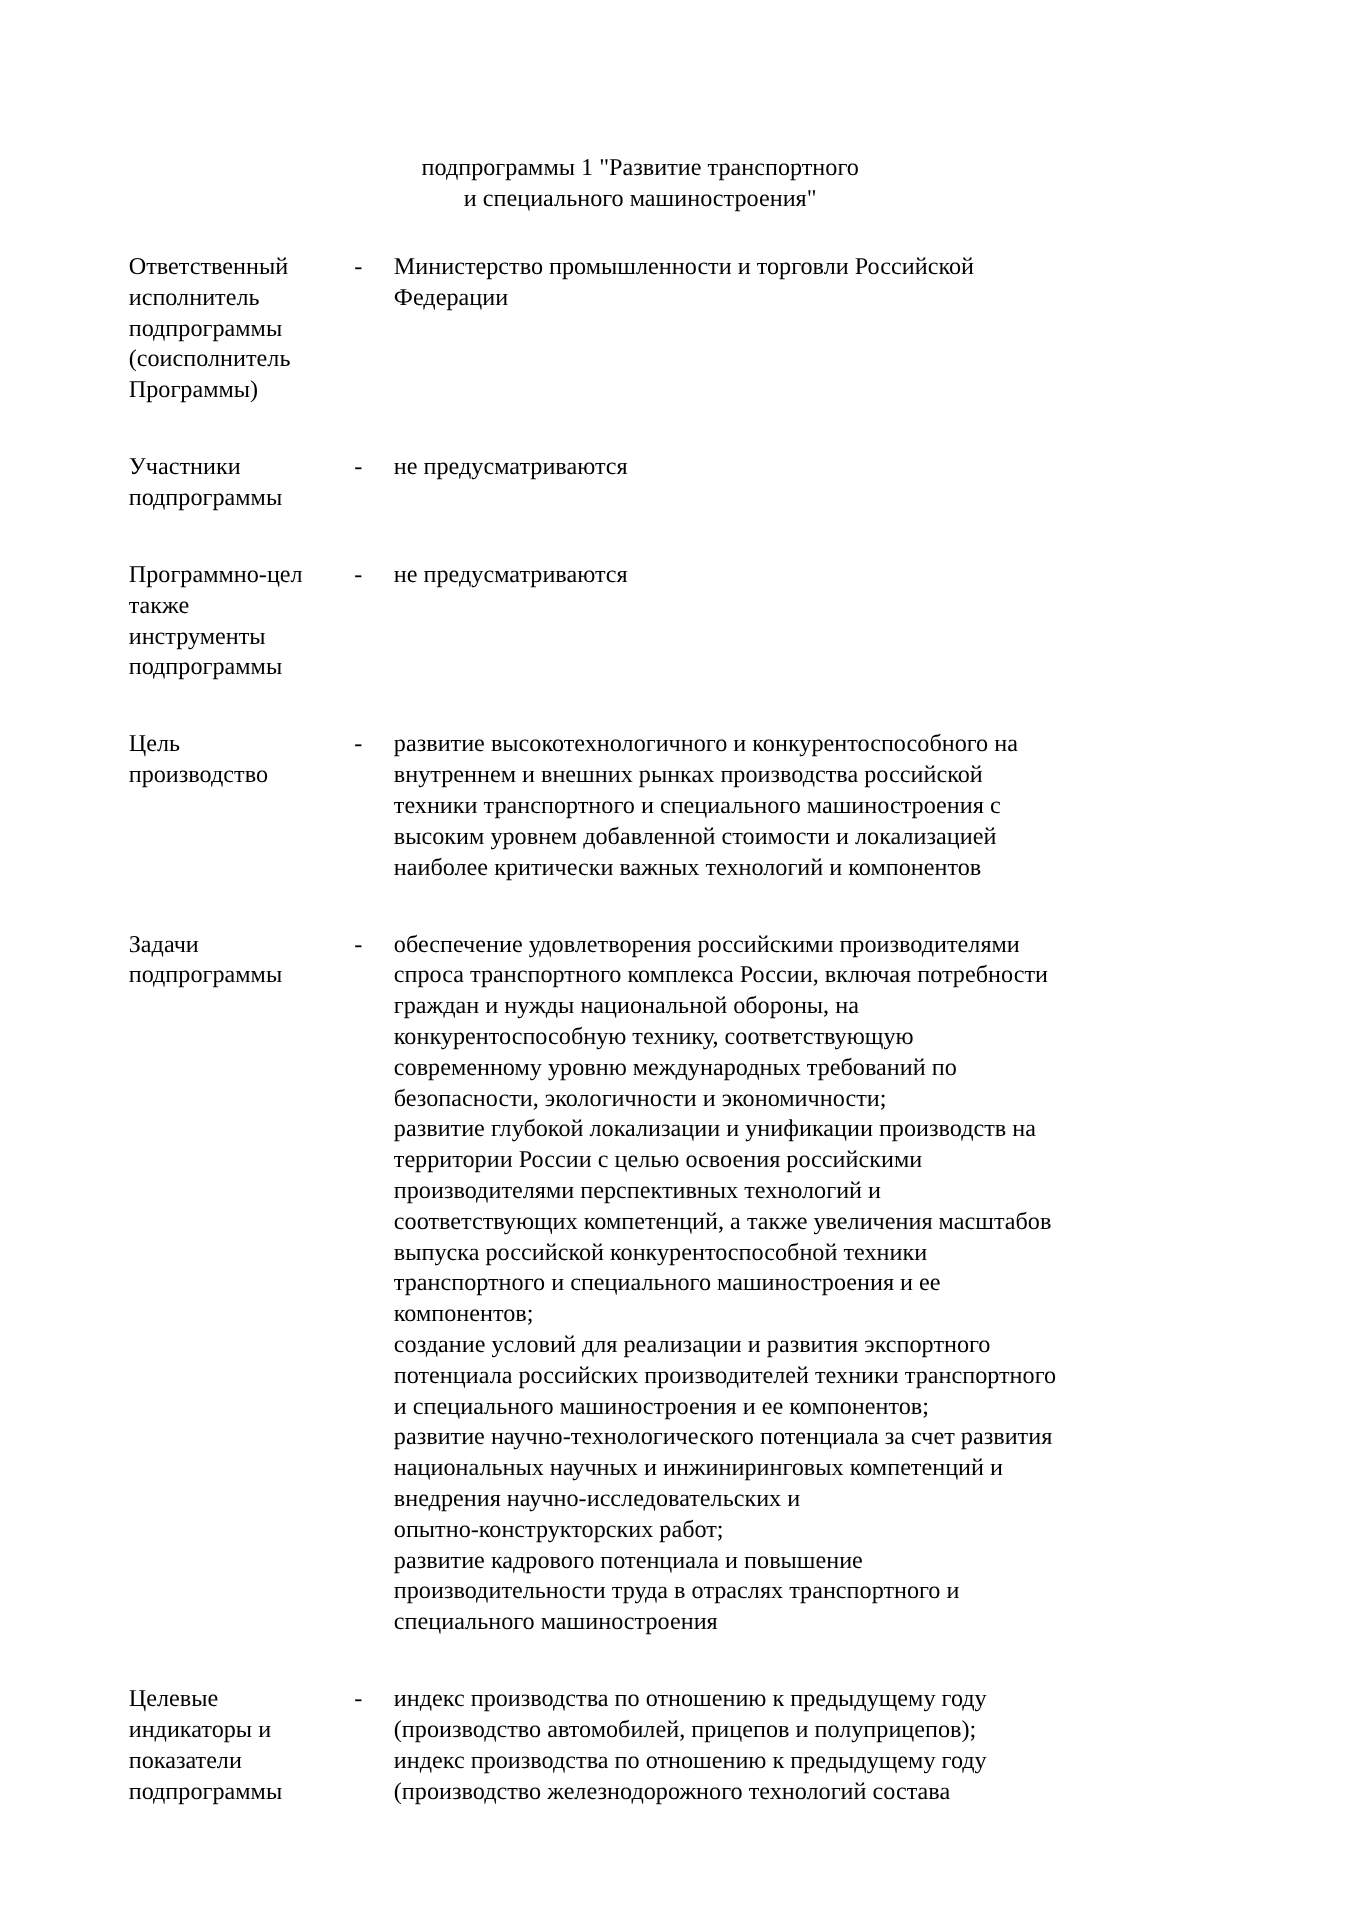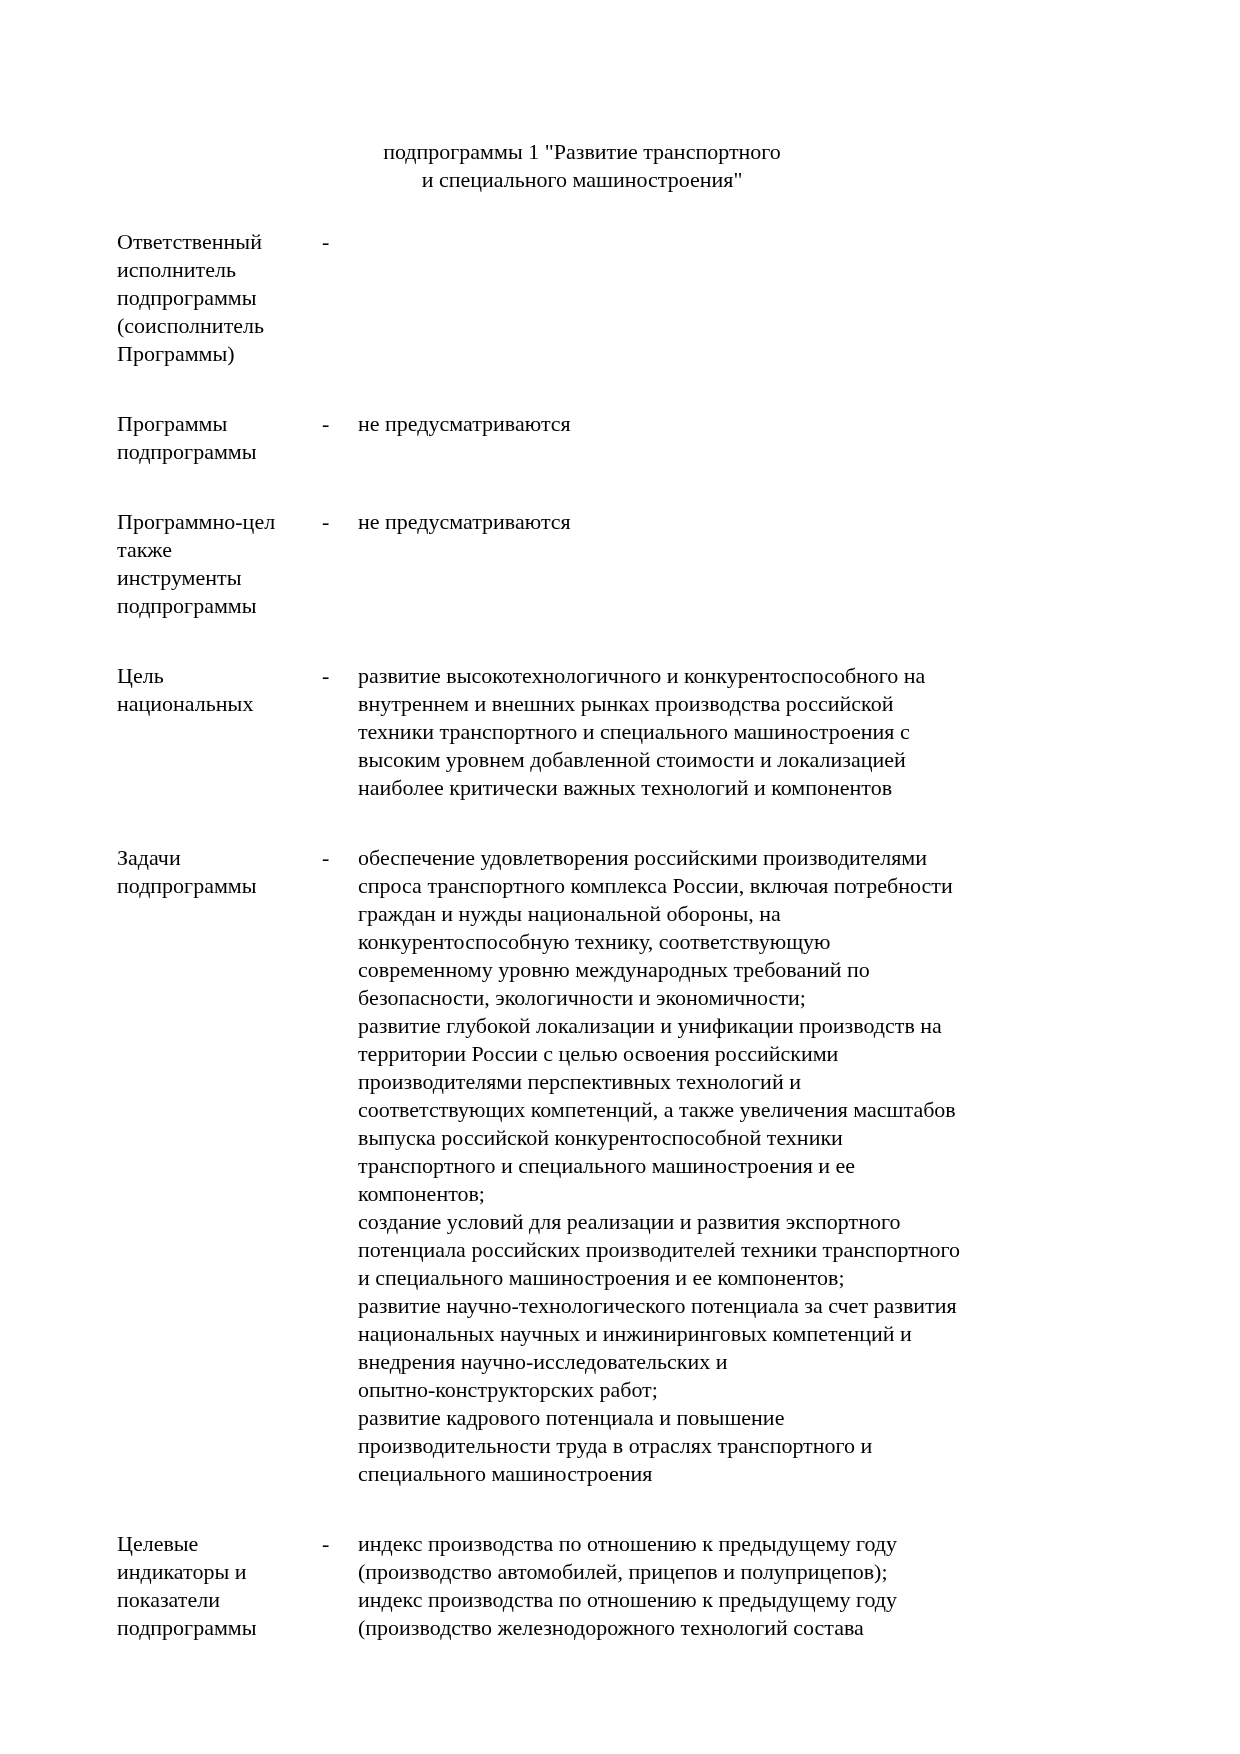--- a/index.html
+++ b/index.html
@@ -58,41 +58,43 @@
   <div class="title">подпрограммы 1 "Развитие транспортного
 и специального машиностроения"</div>
 
   <div class="row">
     <div class="label">Ответственный
 исполнитель
 подпрограммы
 (соисполнитель
 Программы)</div>
     <div class="dash">-</div>
+    <div class="value">Министерство промышленности и торговли Российской
+Федерации</div>
   </div>
 
   <div class="row">
-    <div class="label">Программы
+    <div class="label">Участники
 подпрограммы</div>
     <div class="dash">-</div>
     <div class="value">не предусматриваются</div>
   </div>
 
   <div class="row">
     <div class="label">Программно-цел
 также
 инструменты
 подпрограммы</div>
     <div class="dash">-</div>
     <div class="value">не предусматриваются</div>
   </div>
 
   <div class="row">
     <div class="label">Цель
-национальных</div>
+производство</div>
     <div class="dash">-</div>
     <div class="value">развитие высокотехнологичного и конкурентоспособного на
 внутреннем и внешних рынках производства российской
 техники транспортного и специального машиностроения с
 высоким уровнем добавленной стоимости и локализацией
 наиболее критически важных технологий и компонентов</div>
   </div>
 
   <div class="row">
     <div class="label">Задачи

